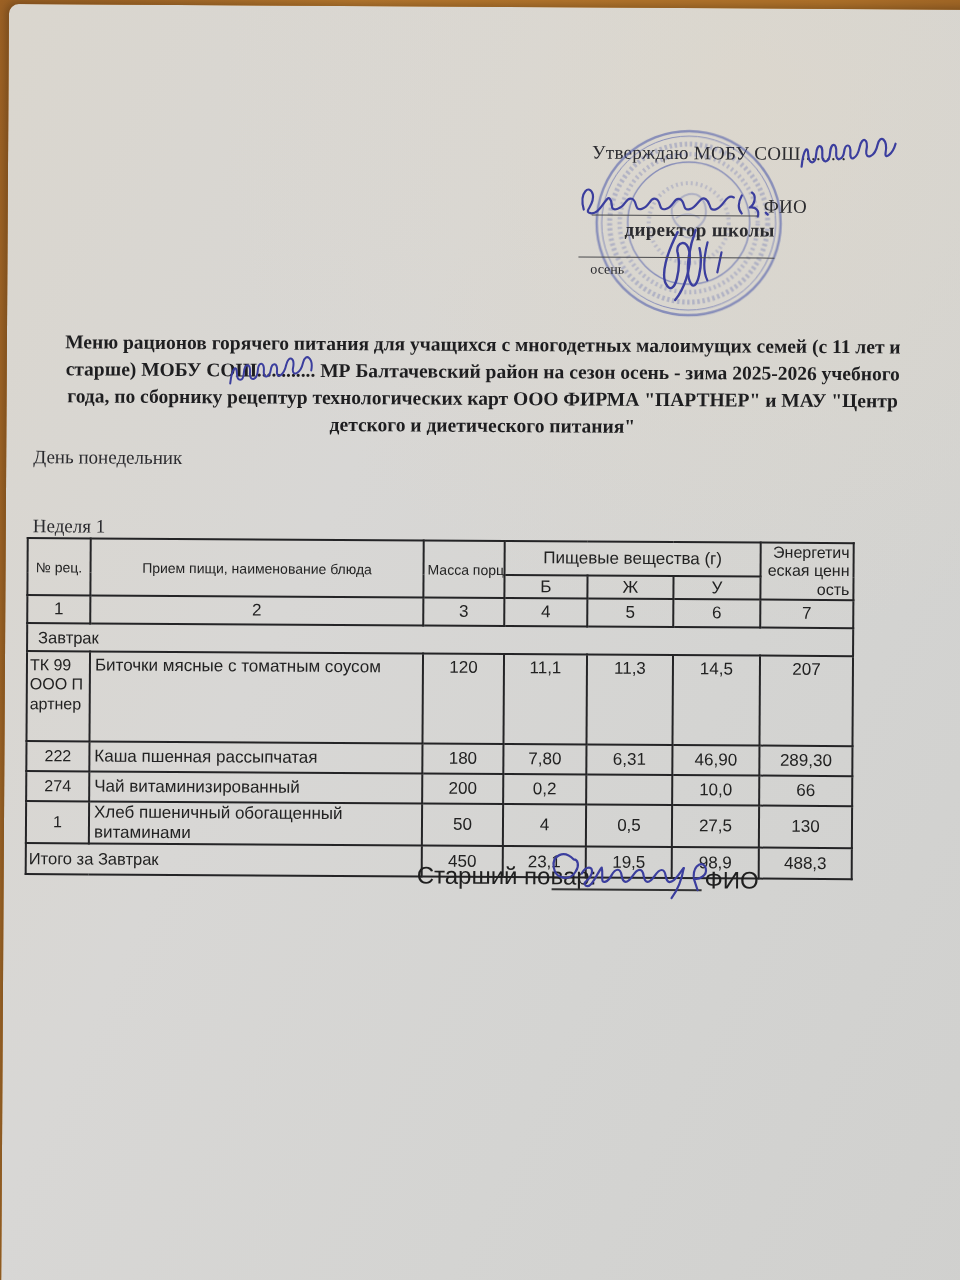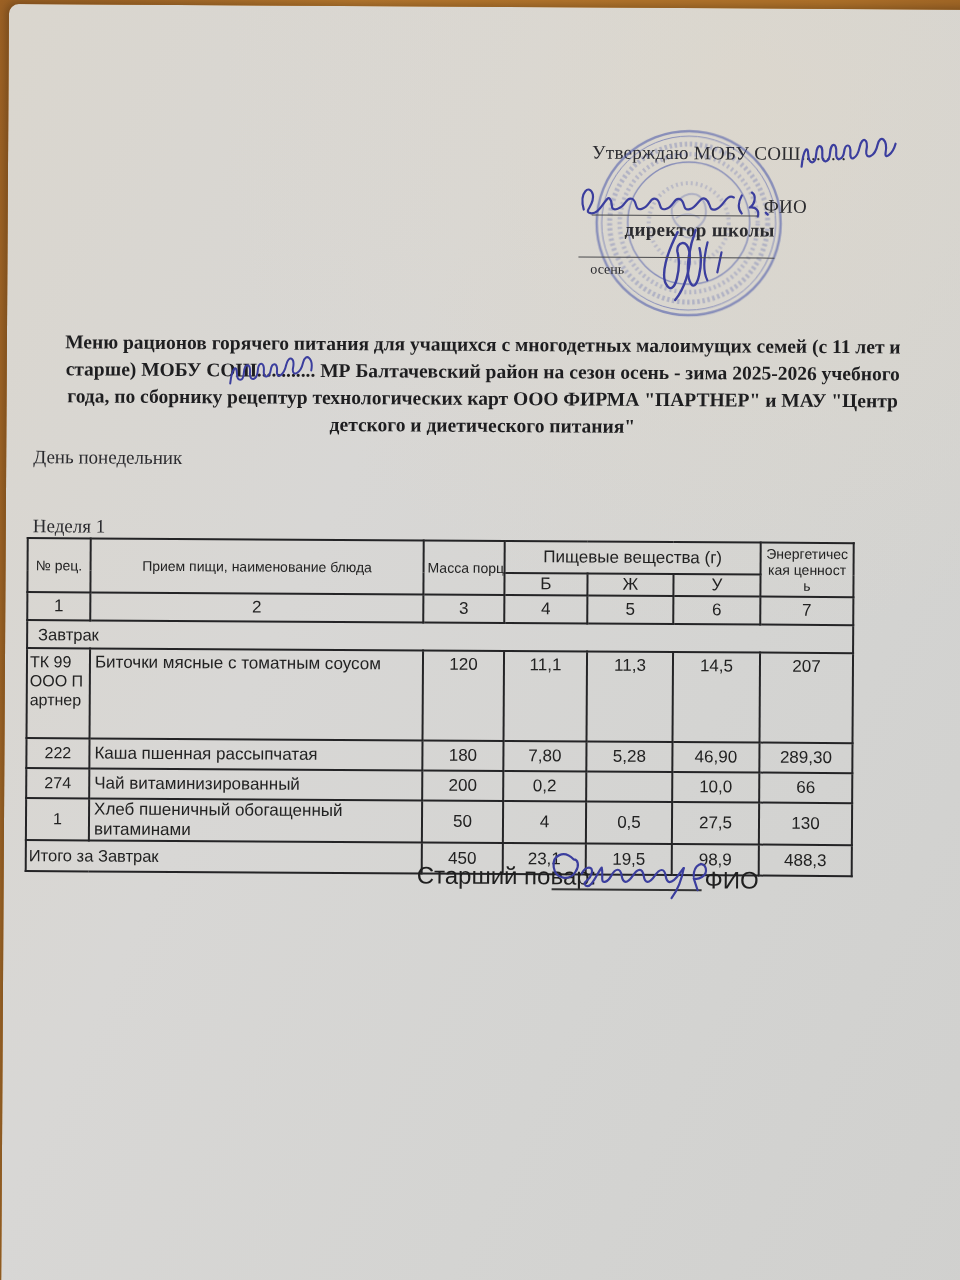--- a/index.html
+++ b/index.html
@@ -23,21 +23,21 @@
     font-family:"Liberation Serif",serif;font-weight:bold;
     font-size:19.5px;line-height:27px;color:#1e1e20;
   }
   .ink{stroke:#3b3e9e;fill:none;stroke-linecap:round;stroke-linejoin:round;}
   .stamp{opacity:.55;filter:blur(.3px);}
   table{border-collapse:collapse;table-layout:fixed;width:826px;}
   td,th{border:2px solid #242426;font-weight:normal;padding:0 3px;
         font-family:"Liberation Sans",sans-serif;color:#222;overflow:hidden;}
   th{font-size:14px;line-height:1.15;}
   .th-big{font-size:17px;}
-  .th-energy{font-size:14px;word-break:break-all;}
+  .th-energy{font-size:16px;word-break:break-all;text-align:right;}
   .th-mass{white-space:nowrap;}
   .num-row td{font-size:17px;text-align:center;height:26px;}
   .section-row td{font-size:16.5px;height:26px;padding-left:10px;}
   .data-row td{font-size:17px;text-align:center;}
   .data-row .rec{font-size:16px;}
   .data-row .dish{text-align:left;padding-left:4px;}
   .row-tall td{vertical-align:top;padding-top:3px;height:85px;}
   .row-tall .rec{word-break:break-all;text-align:left;padding-left:2px;line-height:1.2;}
   .row-std td{height:28px;}
   .total-row td{height:29px;font-size:17px;text-align:center;}
@@ -145,21 +145,21 @@
         <td>11,1</td>
         <td>11,3</td>
         <td>14,5</td>
         <td>207</td>
       </tr>
       <tr class="data-row row-std">
         <td class="rec">222</td>
         <td class="dish">Каша пшенная рассыпчатая</td>
         <td>180</td>
         <td>7,80</td>
-        <td>5,28</td>
+        <td>6,31</td>
         <td>46,90</td>
         <td>289,30</td>
       </tr>
       <tr class="data-row row-std">
         <td class="rec">274</td>
         <td class="dish">Чай витаминизированный</td>
         <td>200</td>
         <td>0,2</td>
         <td></td>
         <td>10,0</td>

